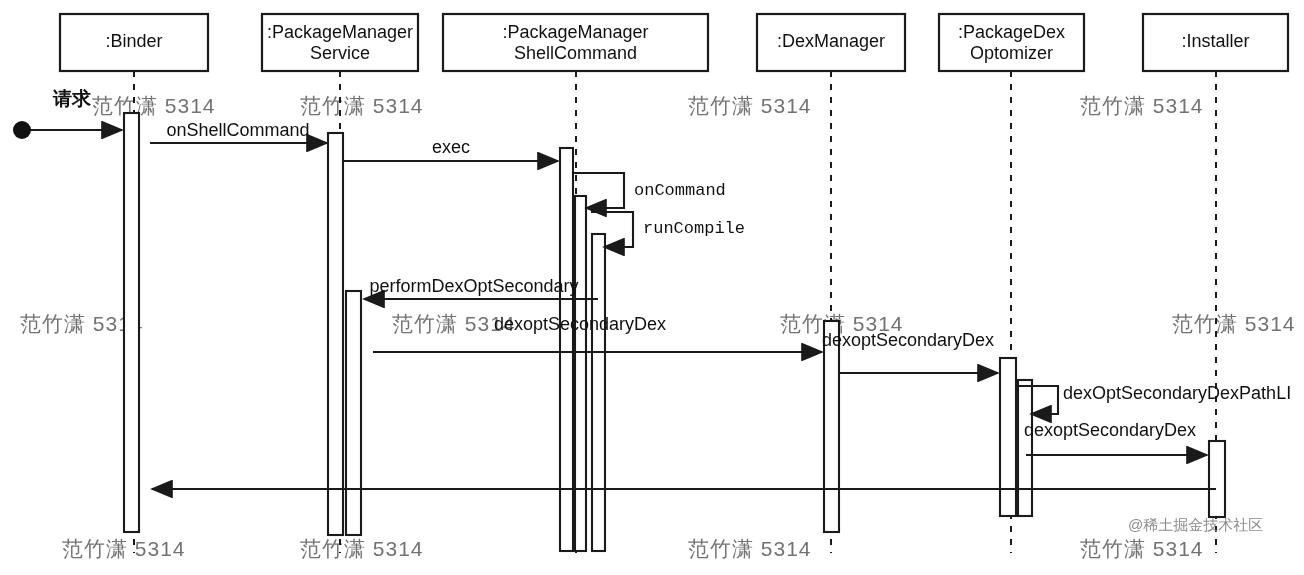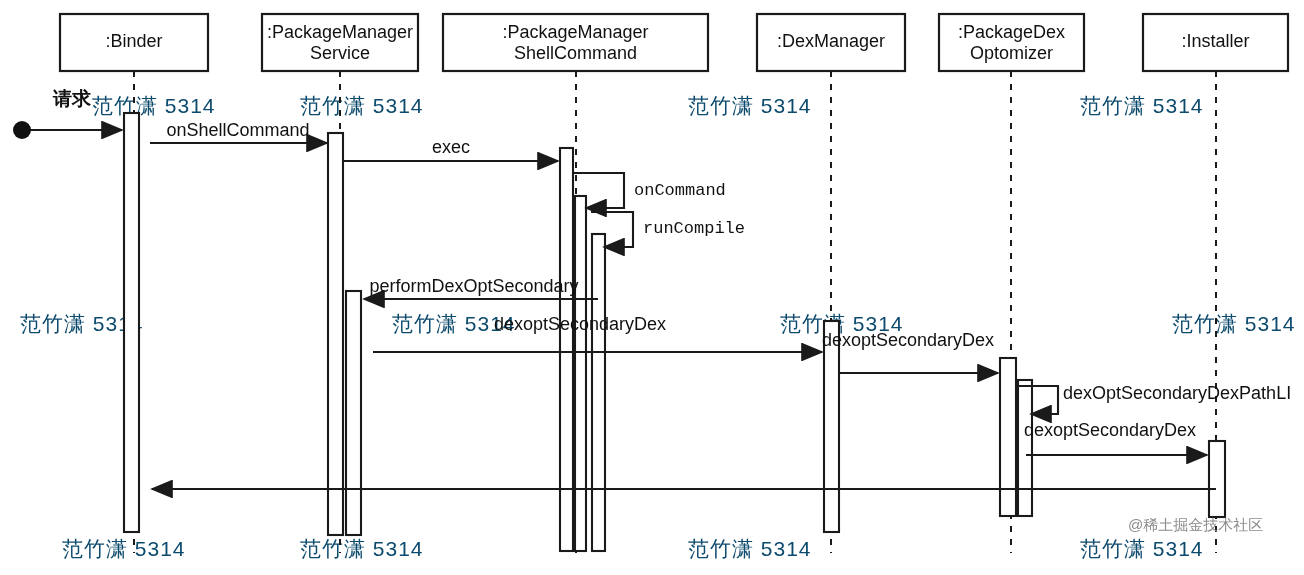--- a/index.html
+++ b/index.html
@@ -81,21 +81,21 @@
     font-size: 19px;
     font-weight: bold;
     fill: #111111;
     text-anchor: middle;
     dominant-baseline: middle;
   }
   .watermark {
     position: absolute;
     font-family: "Liberation Sans", sans-serif;
     font-size: 21px;
-    color: #0c4a6e;
+    color: #737373;
     white-space: nowrap;
     user-select: none;
     pointer-events: none;
     letter-spacing: 1px;
   }
   .credit {
     position: absolute;
     font-family: "Liberation Sans", sans-serif;
     font-size: 15px;
     color: #8c8c8c;

